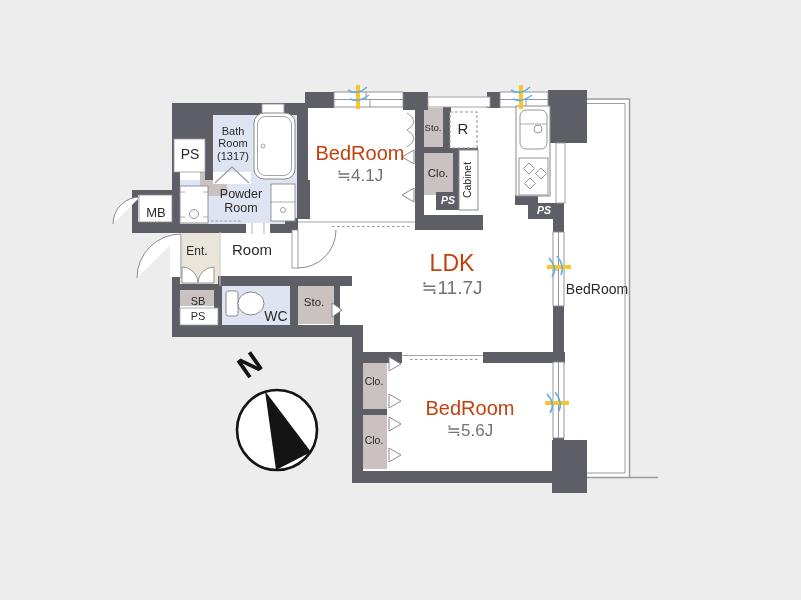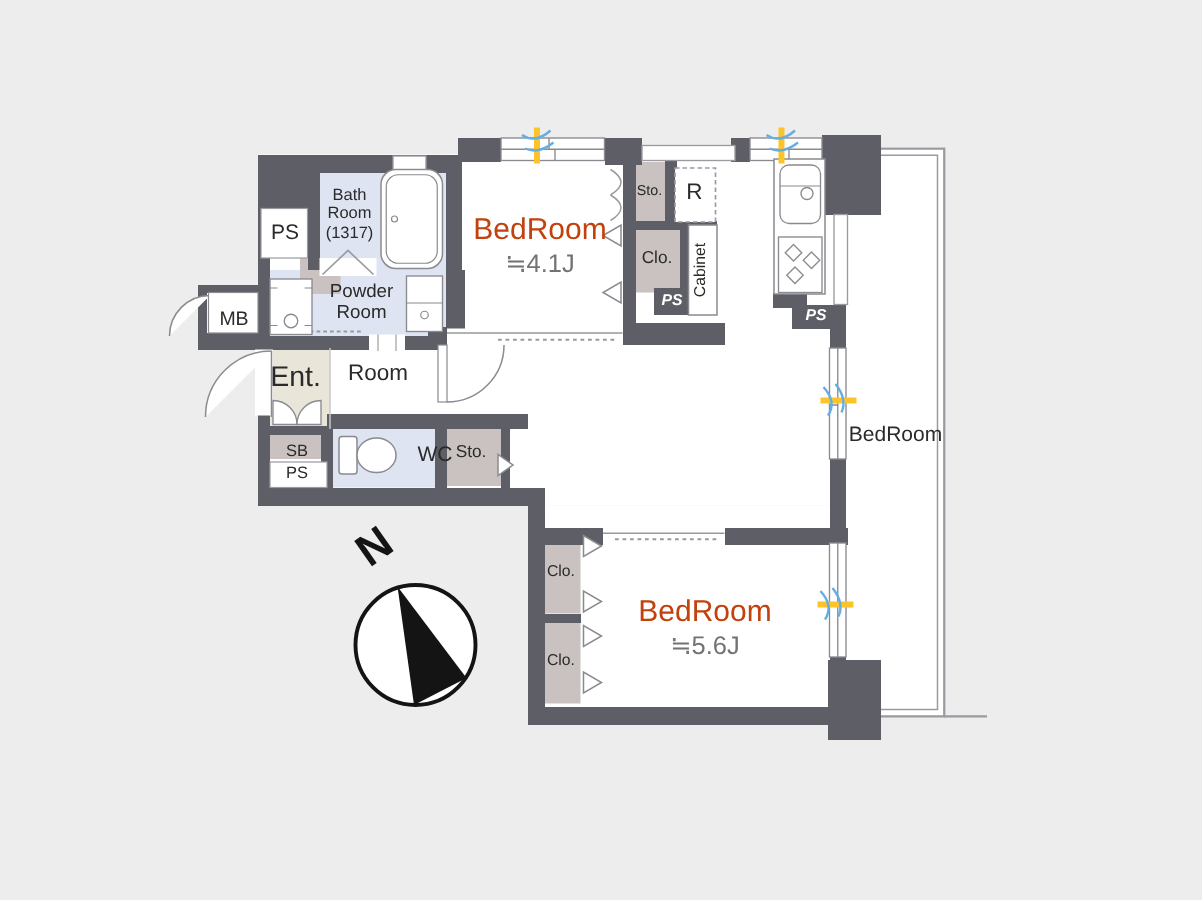--- a/index.html
+++ b/index.html
@@ -230,39 +230,43 @@
   <g>
     <circle cx="277" cy="430" r="40" fill="#fff" stroke="#141414" stroke-width="2.6"></circle>
     <polygon points="265,391 311,452 276,470" fill="#141414"></polygon>
   </g>
 </svg>
 
   <div class="lbl" style="left:190px;top:155px;font-size:14px;">PS</div>
   <div class="lbl multiline" style="left:233px;top:143px;width:54px;font-size:11px;">Bath Room (1317)</div>
   <div class="lbl multiline" style="left:241px;top:201px;width:78px;font-size:12.5px;">Powder Room</div>
   <div class="lbl" style="left:156px;top:213px;font-size:13px;">MB</div>
-  <div class="lbl" style="left:197px;top:252px;font-size:19px;">Ent.</div>
+  <div class="lbl" style="left:197px;top:252px;font-size:12px;">Ent.</div>
   <div class="lbl" style="left:252px;top:250px;font-size:15px;">Room</div>
   <div class="lbl" style="left:198px;top:301px;font-size:11px;">SB</div>
   <div class="lbl" style="left:198px;top:316px;font-size:11px;">PS</div>
-  <div class="lbl" style="left:276px;top:303px;font-size:14px;margin-left:14px;">WC</div>
+  <div class="lbl" style="left:276px;top:317px;font-size:14px;">WC</div>
   <div class="lbl" style="left:314px;top:302px;font-size:11.5px;">Sto.</div>
 
   <div class="roomlabel" style="left:360px;top:164px;">
     <div class="room-title">BedRoom</div>
     <div class="room-size">≒4.1J</div>
   </div>
 
   <div class="lbl" style="left:433px;top:128px;font-size:9.5px;">Sto.</div>
   <div class="lbl" style="left:463px;top:129px;font-size:15px;">R</div>
   <div class="lbl" style="left:438px;top:173px;font-size:11.5px;">Clo.</div>
   <div class="lbl white-ps" style="left:448px;top:201px;font-size:10.5px;">PS</div>
   <div class="lbl vert" style="left:468px;top:180px;font-size:10.5px;">Cabinet</div>
   <div class="lbl white-ps" style="left:544px;top:211px;font-size:10.5px;">PS</div>
 
+  <div class="roomlabel" style="left:452px;top:275px;">
+    <div class="room-title" style="font-size:23px;">LDK</div>
+    <div class="room-size" style="font-size:19px;">≒11.7J</div>
+  </div>
 
   <div class="lbl" style="left:597px;top:290px;font-size:14px;">BedRoom</div>
   <div class="lbl" style="left:374px;top:382px;font-size:10.5px;">Clo.</div>
   <div class="lbl" style="left:374px;top:441px;font-size:10.5px;">Clo.</div>
 
   <div class="roomlabel" style="left:470px;top:419px;">
     <div class="room-title">BedRoom</div>
     <div class="room-size">≒5.6J</div>
   </div>
 

